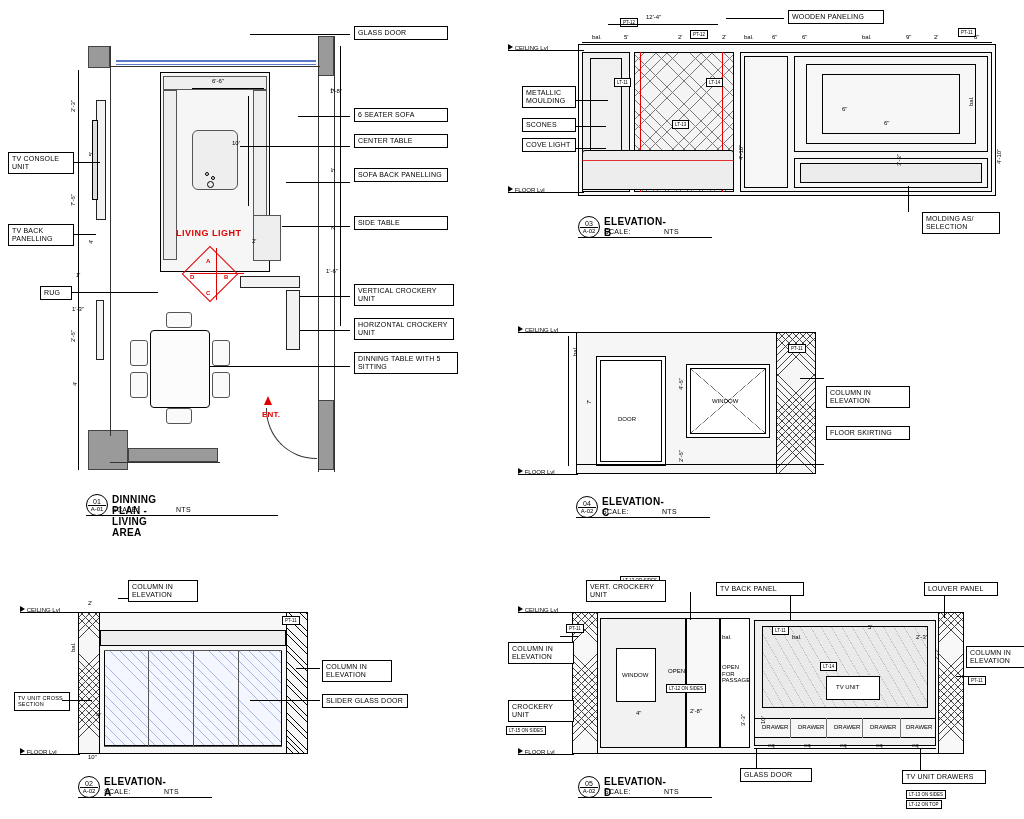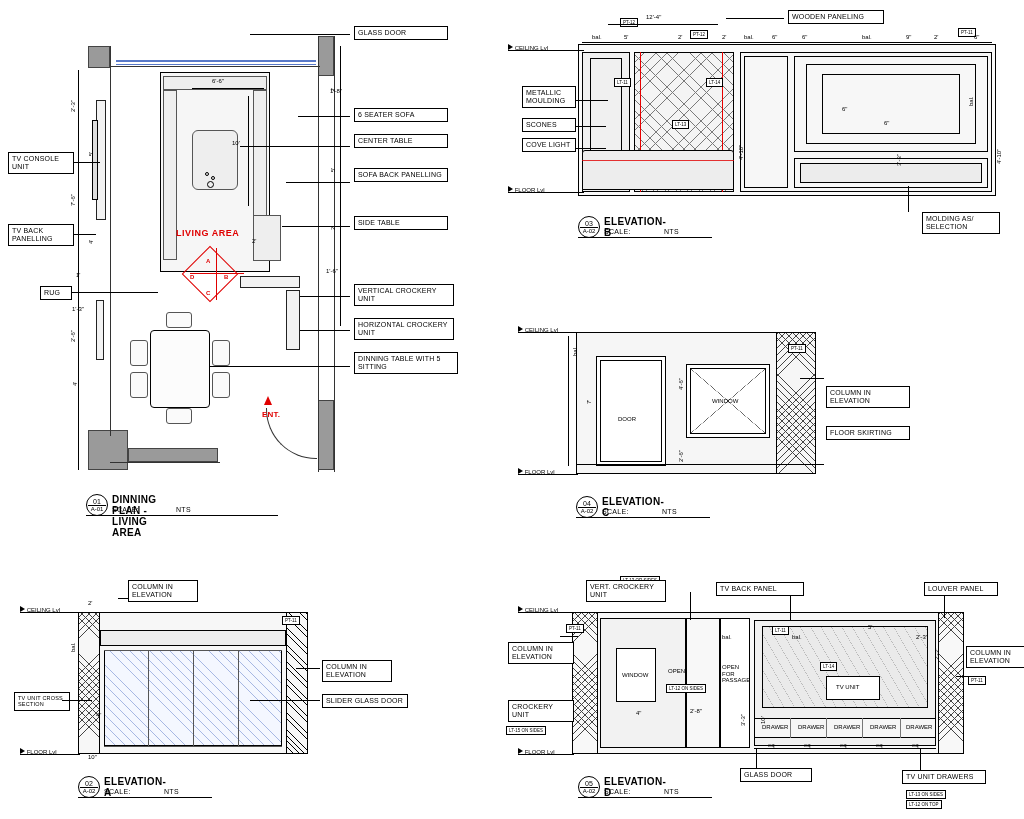--- a/index.html
+++ b/index.html
@@ -97,21 +97,21 @@
     <div class="lbl plain red" style="left:262px;top:410px;font-size:8px;font-weight:bold;">ENT.</div>
 
     <div class="diamond" style="left:190px;top:254px;"></div>
     <div class="lbl plain red" style="left:206px;top:258px;font-size:6px;font-weight:bold;">A</div>
     <div class="lbl plain red" style="left:224px;top:274px;font-size:6px;font-weight:bold;">B</div>
     <div class="lbl plain red" style="left:206px;top:290px;font-size:6px;font-weight:bold;">C</div>
     <div class="lbl plain red" style="left:190px;top:274px;font-size:6px;font-weight:bold;">D</div>
     <div class="redline" style="left:190px;top:273px;width:54px;height:1px;"></div>
     <div class="redline" style="left:216px;top:248px;width:1px;height:52px;"></div>
 
-    <div class="lbl plain red" style="left:176px;top:228px;font-size:9px;font-weight:bold;letter-spacing:.5px;">LIVING AREA</div>
+    <div class="lbl plain red" style="left:176px;top:228px;font-size:9px;font-weight:bold;letter-spacing:.5px;">LIVING LIGHT</div>
 
     <div class="dimline" style="left:192px;top:88px;width:72px;"></div>
     <div class="dimtxt" style="left:212px;top:78px;">6'-6"</div>
     <div class="dimv" style="left:248px;top:96px;height:110px;"></div>
     <div class="dimtxt" style="left:232px;top:140px;">10'</div>
     <div class="dimtxt" style="left:252px;top:238px;">2'</div>
 
     <div class="dimv" style="left:78px;top:70px;height:400px;"></div>
     <div class="dimtxt" style="left:70px;top:112px;transform:rotate(-90deg);transform-origin:left top;">2'-3"</div>
     <div class="dimtxt" style="left:88px;top:156px;transform:rotate(-90deg);transform-origin:left top;">5'</div>

